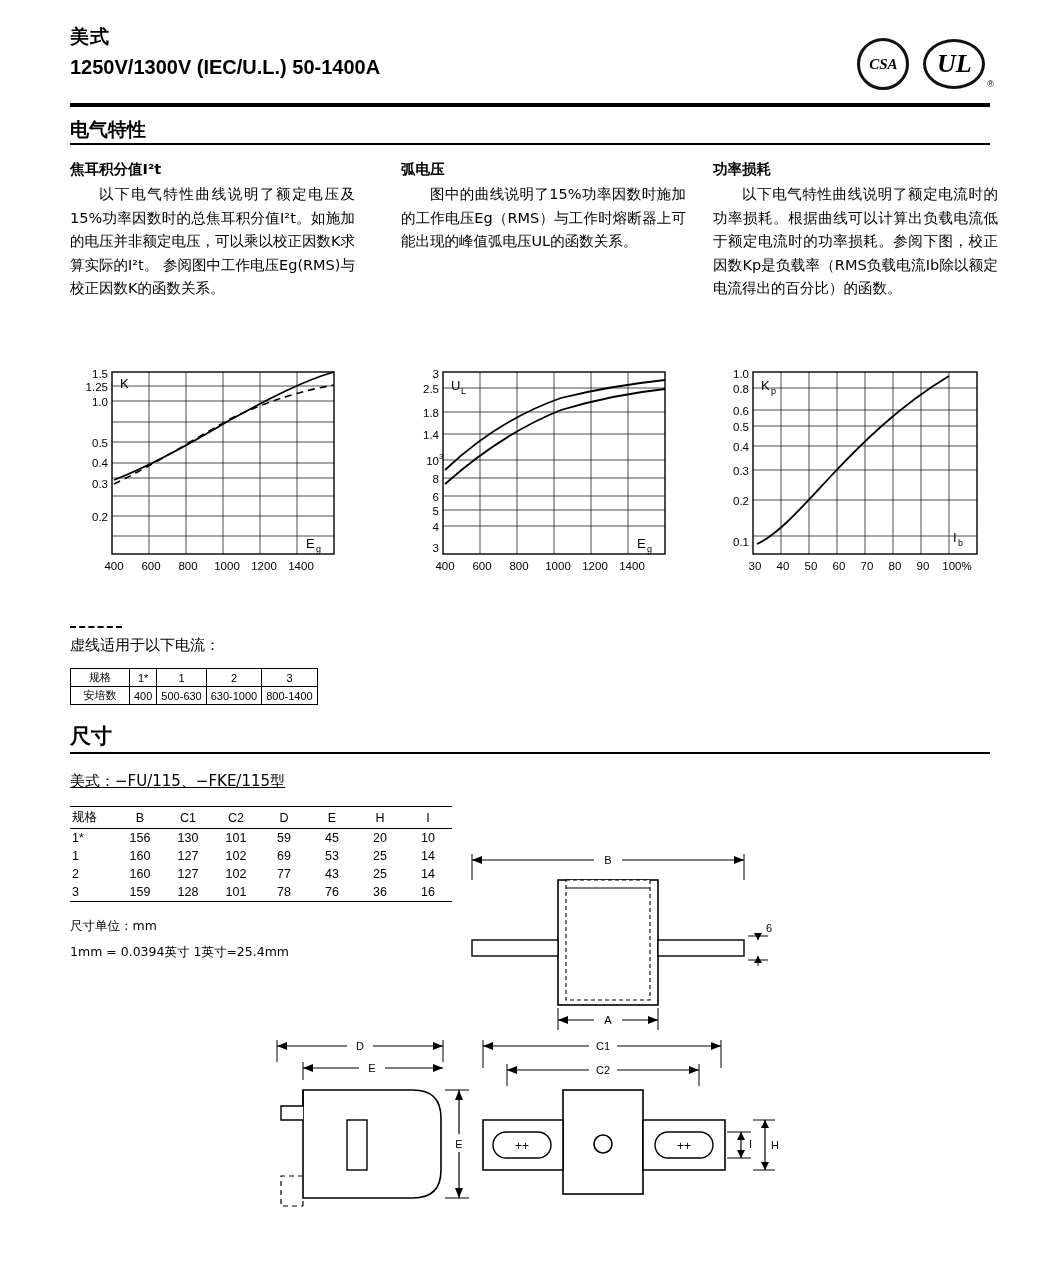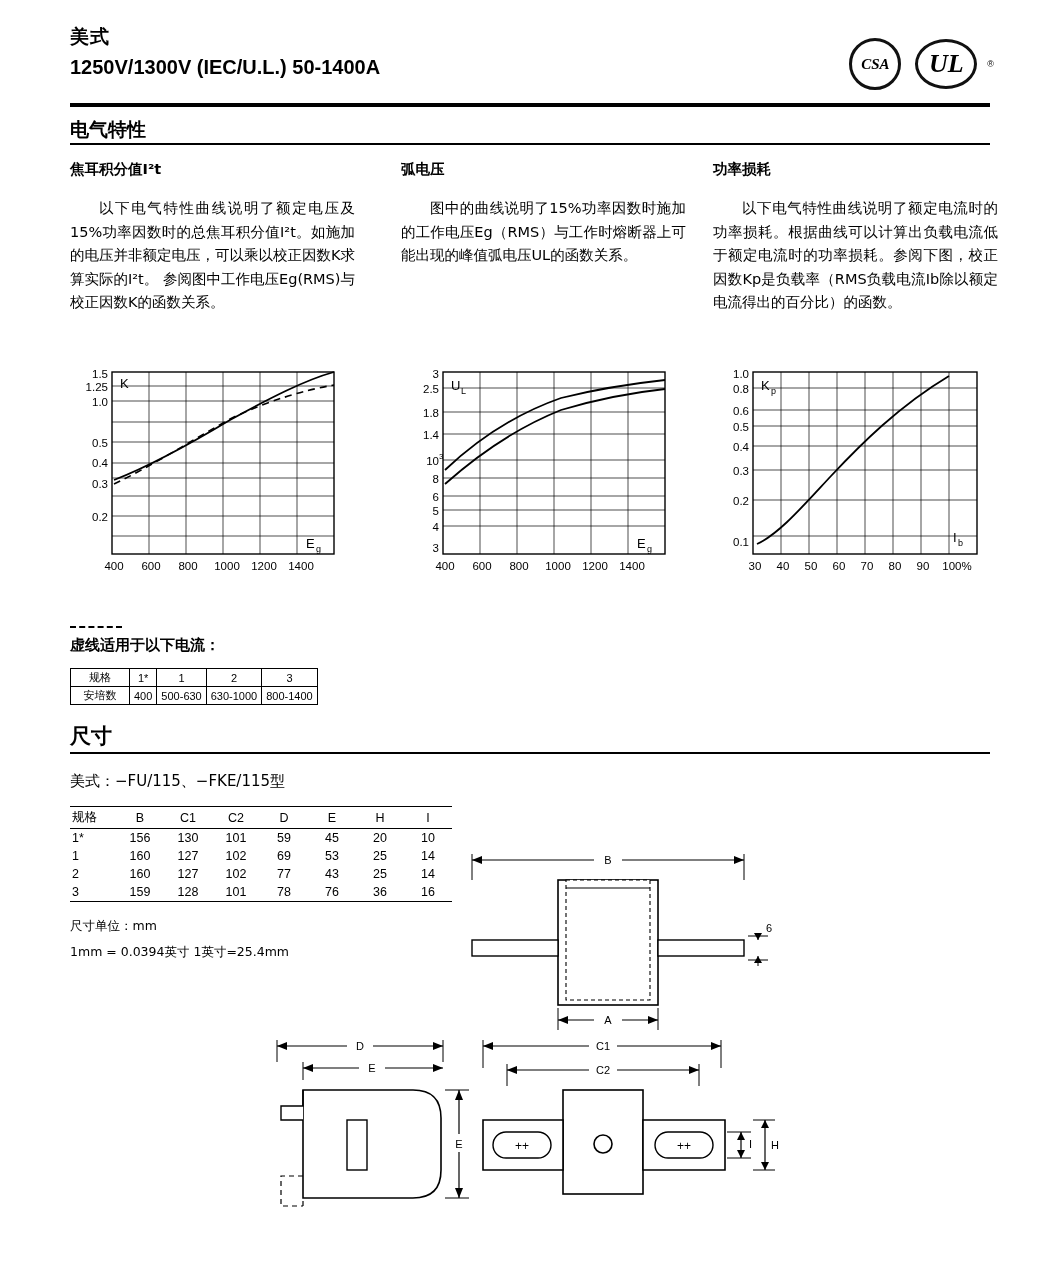--- a/index.html
+++ b/index.html
@@ -22,42 +22,42 @@
   .ul{width:56px;height:44px;border:3px solid #111;border-radius:50%/50%;display:flex;align-items:center;justify-content:center;
       font-size:26px;font-weight:bold;font-family:"Liberation Serif",serif;font-style:italic;}
   .regmark{font-size:9px;vertical-align:bottom;margin-left:2px;}
 
   
   .sec-title{position:absolute;font-size:19px;font-weight:bold;font-family:"DejaVu Sans",sans-serif;text-align:right;}
   .sec-rule{position:absolute;background:#000;}
 
   
   .col{position:absolute;width:285px;font-size:14.5px;line-height:1.62;font-family:"DejaVu Sans",sans-serif;}
-  .col .h{font-weight:bold;font-size:14.5px;margin-bottom:16px;}
+  .col .h{font-weight:bold;font-size:14.5px;margin-bottom:2px;}
   .col .p{text-align:justify;text-justify:inter-ideograph;}
   .col .p .ind{padding-left:2em;}
 
   
   .chart{position:absolute;}
   .chart svg{display:block;}
 
   
   .dashline{position:absolute;left:62px;top:626px;width:52px;border-top:2px dashed #000;}
-  .dashnote{position:absolute;left:62px;top:636px;font-size:15px;font-weight:bold;font-family:"DejaVu Sans",sans-serif;}
+  .dashnote{position:absolute;left:62px;top:636px;font-size:15px;font-weight:normal;font-family:"DejaVu Sans",sans-serif;}
 
   
   table.tbl{border-collapse:collapse;font-size:11px;font-family:"Liberation Sans",sans-serif;}
   table.tbl td,table.tbl th{border:1px solid #000;text-align:center;padding:1px 4px;font-weight:normal;}
 
   #curr-table{position:absolute;left:62px;top:668px;}
   #curr-table td:first-child,#curr-table th:first-child{width:50px;}
   #curr-table td,#curr-table th{height:15px;}
 
   
-  .dim-sub{position:absolute;left:62px;top:772px;font-size:15px;font-family:"DejaVu Sans",sans-serif;}
+  .dim-sub{position:absolute;left:62px;top:772px;font-size:15px;font-family:"DejaVu Sans",sans-serif;text-decoration:underline;}
 
   #dim-table{position:absolute;left:62px;top:806px;font-size:12.5px;border-collapse:collapse;
              font-family:"Liberation Sans",sans-serif;}
   #dim-table th,#dim-table td{padding:2px 0;text-align:center;width:48px;font-weight:normal;}
   #dim-table th:first-child,#dim-table td:first-child{text-align:left;width:44px;padding-left:2px;}
   #dim-table thead th{border-bottom:1.5px solid #000;}
   #dim-table tbody tr:last-child td{border-bottom:1.5px solid #000;}
   #dim-table .toprule{border-top:1.5px solid #000;}
 
   .unitnote{position:absolute;left:62px;font-size:12.5px;font-family:"DejaVu Sans",sans-serif;}
@@ -70,21 +70,21 @@
 <div class="page">
 
   <div class="hdr">
     <div class="sub">美式</div>
     <div class="main">1250V/1300V (IEC/U.L.)  50-1400A</div>
   </div>
   <div class="hdr-rule"></div>
 
   <div class="marks">
     <div class="csa">CSA</div>
-    <div style="display:flex;align-items:center;gap:8px;">
+    <div style="display:flex;align-items:flex-end;">
       <div class="ul">UL</div>
       <span class="regmark">®</span>
     </div>
   </div>
 
   <div class="sec-title" style="left:62px;top:117px;">电气特性</div>
   <div class="sec-rule" style="left:62px;top:143px;width:920px;height:2px;"></div>
 
   <div class="col" style="left:62px;top:158px;">
     <div class="h">焦耳积分值I²t</div>

